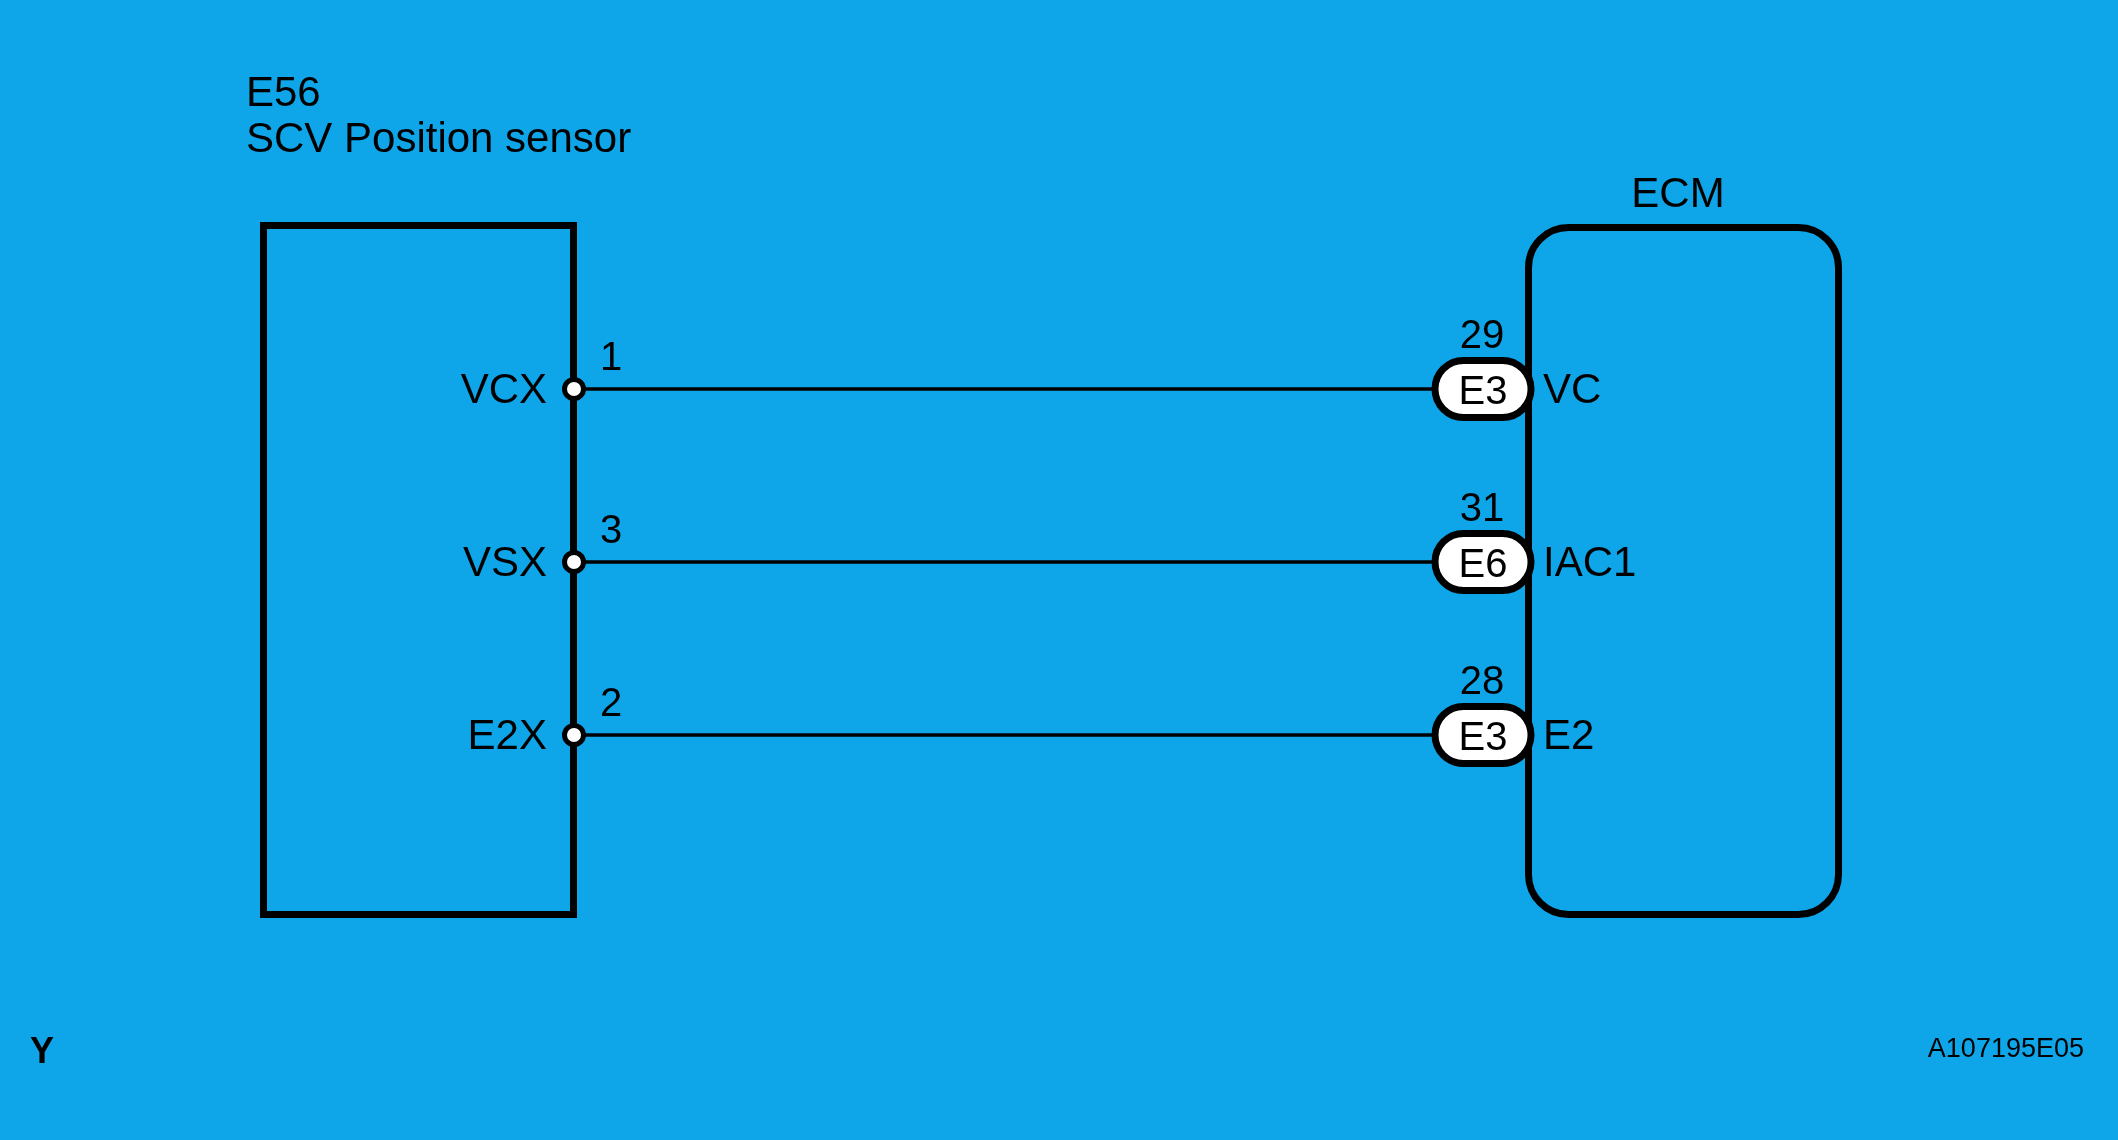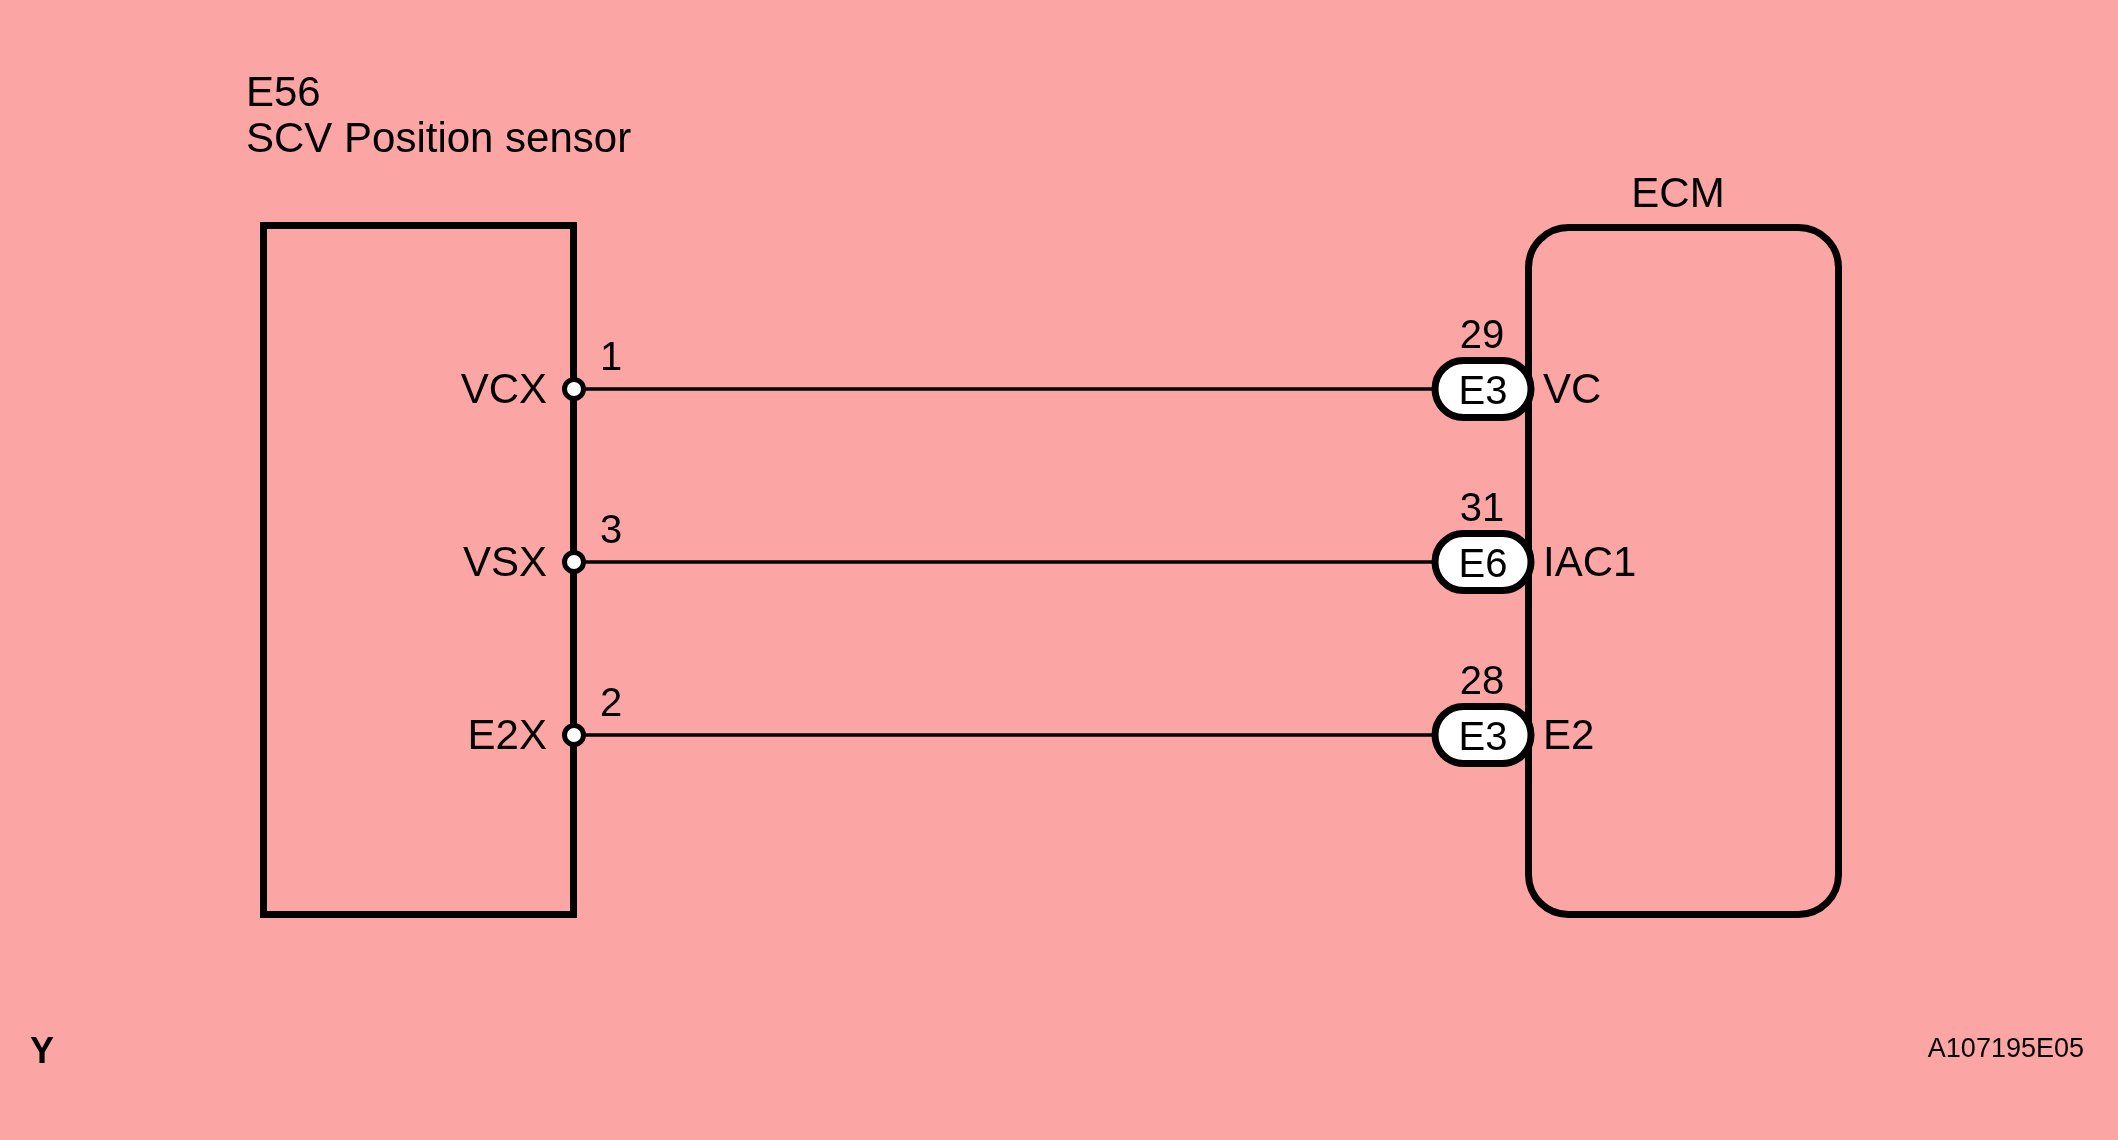--- a/index.html
+++ b/index.html
@@ -4,21 +4,21 @@
 <style>
   html, body {
     margin: 0;
     padding: 0;
     background: #ffffff;
   }
   .canvas {
     position: relative;
     width: 2118px;
     height: 1140px;
-    background: #fca5a5;
+    background: #0ea5e9;
     overflow: hidden;
     font-family: "Liberation Sans", sans-serif;
   }
   svg text {
     font-family: "Liberation Sans", sans-serif;
     fill: #000000;
   }
   .t-title   { font-size: 42px; }
   .t-label   { font-size: 42px; }
   .t-pin     { font-size: 40px; }

